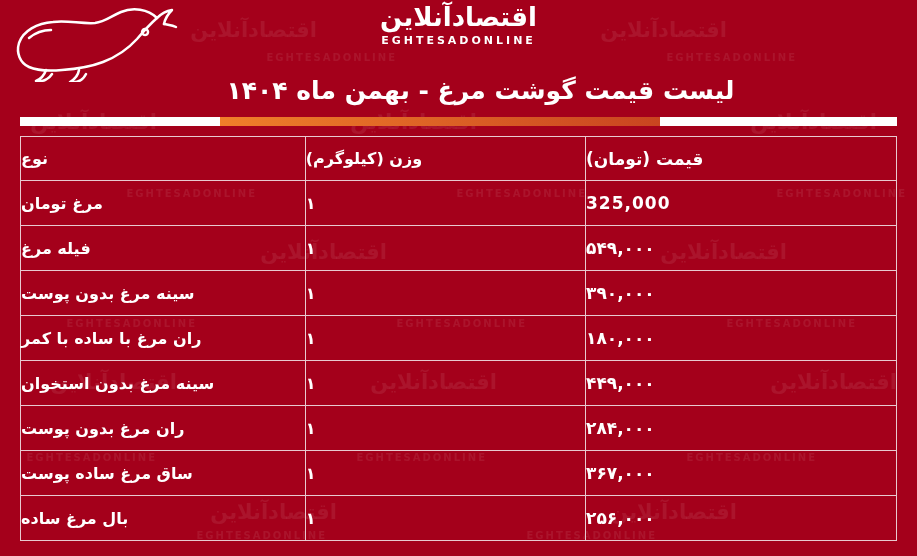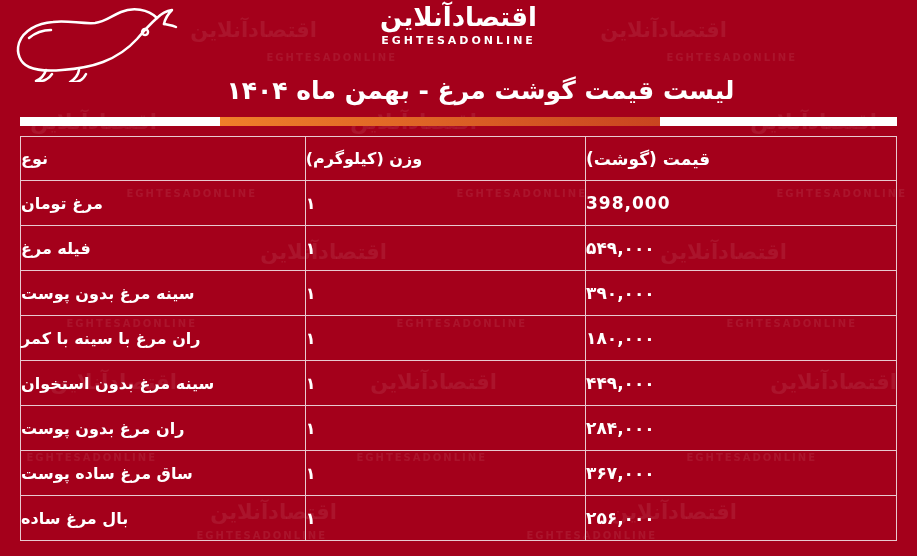--- a/index.html
+++ b/index.html
@@ -185,45 +185,45 @@
 
 <div class="table-wrap">
   <table>
     <colgroup>
       <col class="c-price">
       <col class="c-weight">
       <col class="c-type">
     </colgroup>
     <thead>
       <tr>
-        <th class="price">قیمت (گوشت)</th>
+        <th class="price">قیمت (تومان)</th>
         <th>وزن (کیلوگرم)</th>
         <th>نوع</th>
       </tr>
     </thead>
     <tbody>
       <tr>
-        <td class="price">398,000</td>
+        <td class="price">325,000</td>
         <td>۱</td>
         <td>مرغ تومان</td>
       </tr>
       <tr>
         <td class="price">۵۴۹,۰۰۰</td>
         <td>۱</td>
         <td>فیله مرغ</td>
       </tr>
       <tr>
         <td class="price">۳۹۰,۰۰۰</td>
         <td>۱</td>
         <td>سینه مرغ بدون پوست</td>
       </tr>
       <tr>
         <td class="price">۱۸۰,۰۰۰</td>
         <td>۱</td>
-        <td>ران مرغ با سینه با کمر</td>
+        <td>ران مرغ با ساده با کمر</td>
       </tr>
       <tr>
         <td class="price">۴۴۹,۰۰۰</td>
         <td>۱</td>
         <td>سینه مرغ بدون استخوان</td>
       </tr>
       <tr>
         <td class="price">۲۸۴,۰۰۰</td>
         <td>۱</td>
         <td>ران مرغ بدون پوست</td>

